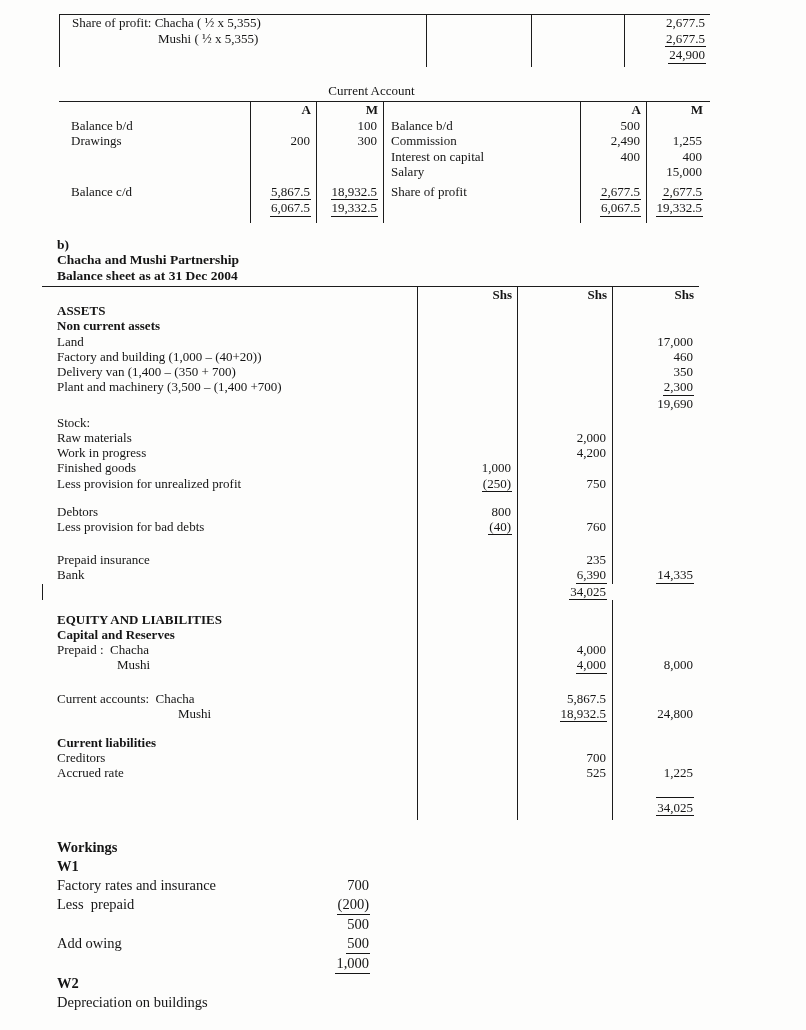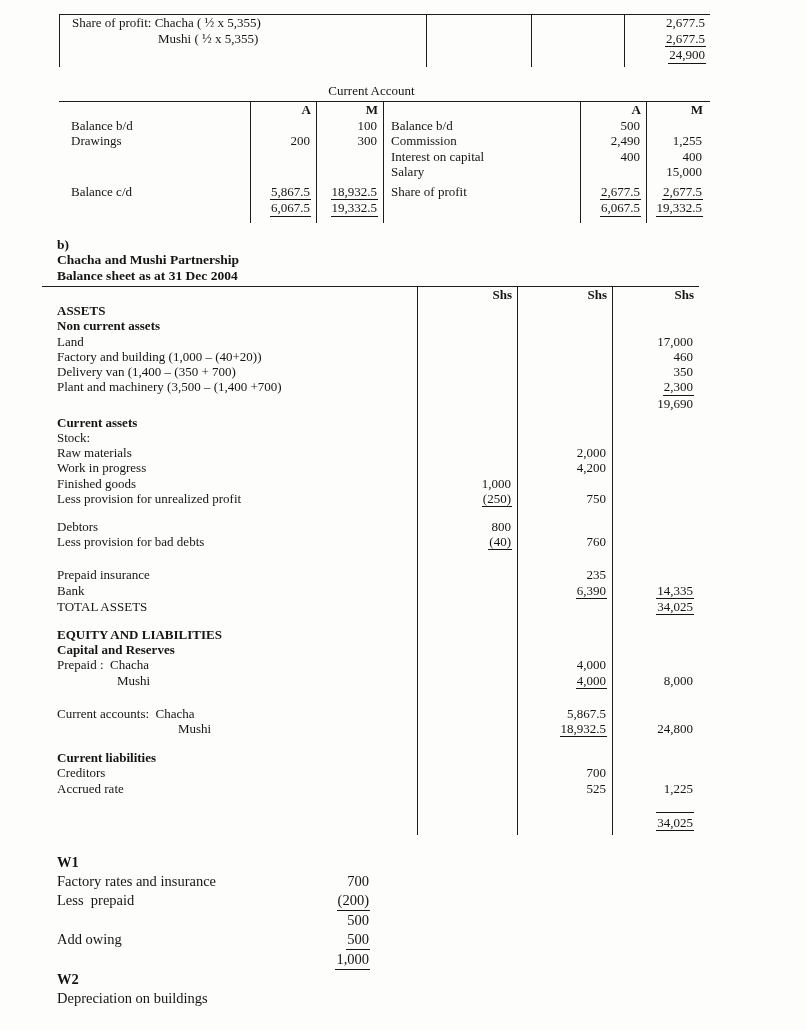--- a/index.html
+++ b/index.html
@@ -189,21 +189,20 @@
         <div class="bl n"></div>
         <div class="bl n"><span class="amt">19,690</span></div>
       </div>
       <div class="bs-row" style="height: 4px;">
         <div></div>
         <div class="bl"></div>
         <div class="bl"></div>
         <div class="bl"></div>
       </div>
       <div class="bs-row b">
-        <div class="lbl">Current assets</div>
         <div class="bl n"></div>
         <div class="bl n"></div>
         <div class="bl n"></div>
       </div>
       <div class="bs-row">
         <div class="lbl">Stock:</div>
         <div class="bl n"></div>
         <div class="bl n"></div>
         <div class="bl n"></div>
       </div>
@@ -261,21 +260,20 @@
         <div class="bl n"><span class="amt">235</span></div>
         <div class="bl n"></div>
       </div>
       <div class="bs-row">
         <div class="lbl">Bank</div>
         <div class="bl n"></div>
         <div class="bl n"><span class="amt u">6,390</span></div>
         <div class="bl n"><span class="amt u">14,335</span></div>
       </div>
       <div class="bs-row">
-        <div class="lbl">TOTAL ASSETS</div>
         <div class="bl n"></div>
         <div class="bl n"></div>
         <div class="bl n"><span class="amt u">34,025</span></div>
       </div>
       <div class="bs-row" style="height: 12px;">
         <div></div>
         <div class="bl"></div>
         <div class="bl"></div>
         <div class="bl"></div>
       </div>
@@ -359,20 +357,21 @@
       </div>
       <div class="bs-row" style="height: 4px;">
         <div></div>
         <div class="bl"></div>
         <div class="bl"></div>
         <div class="bl"></div>
       </div>
     </div>
 
   <div class="workings">
+    <div class="b">Workings</div>
     <div class="b">W1</div>
     <div>
         <div class="w-row">
           <div class="wlbl">Factory rates and insurance</div>
           <div class="wnum"><span class="amt">700</span></div>
         </div>
         <div class="w-row">
           <div class="wlbl">Less  prepaid</div>
           <div class="wnum"><span class="amt u">(200)</span></div>
         </div>

